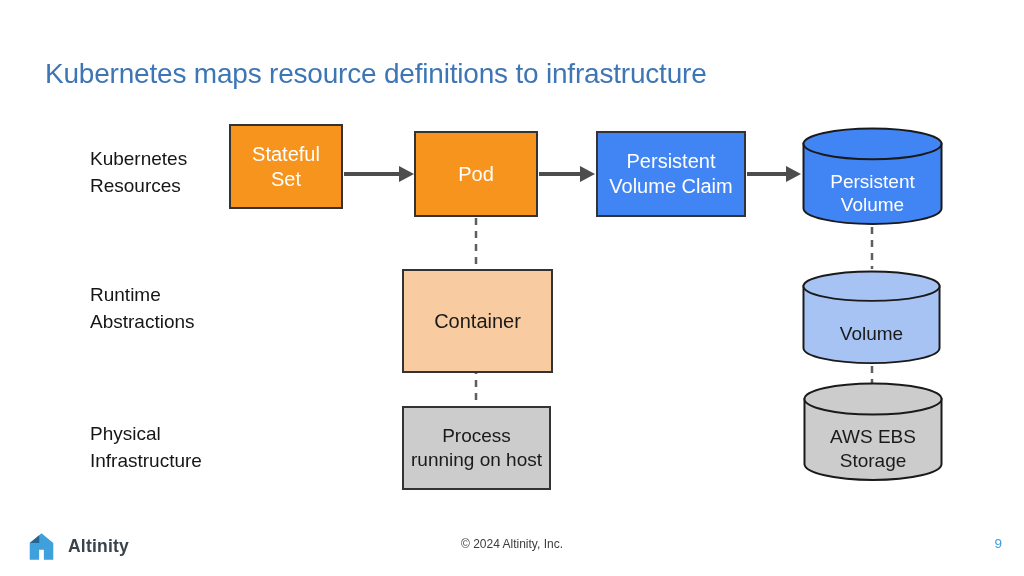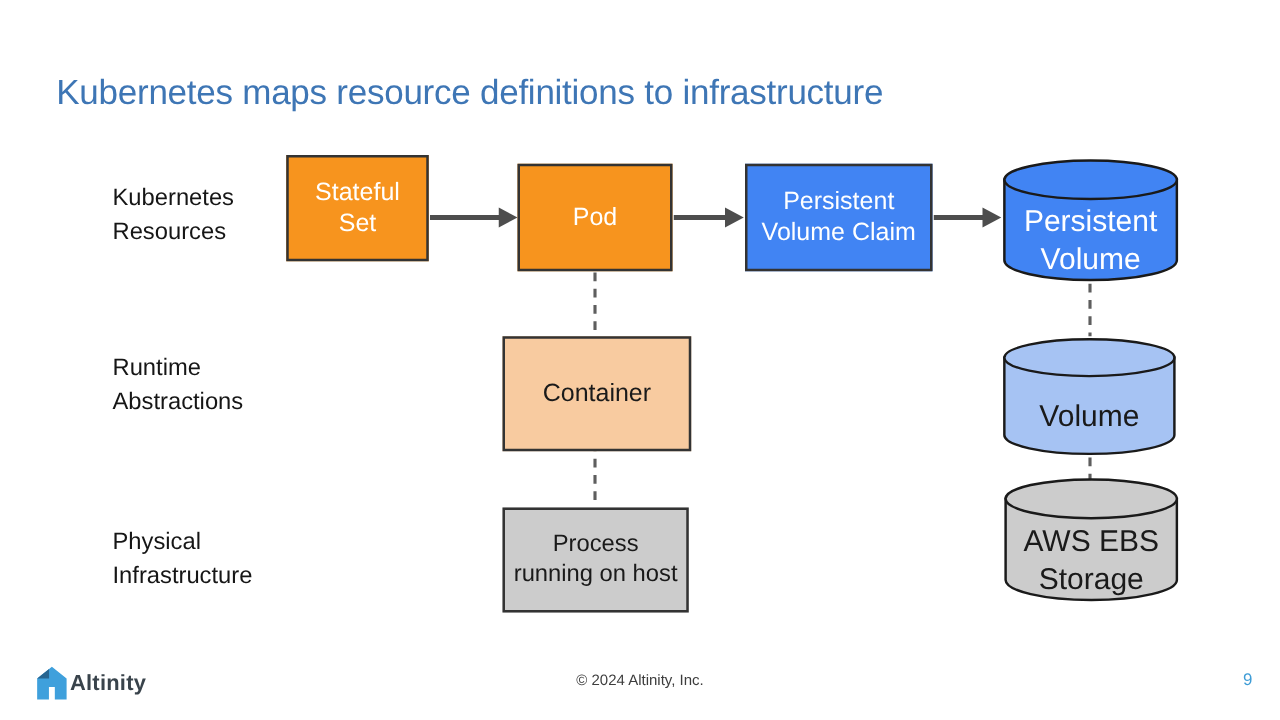--- a/index.html
+++ b/index.html
@@ -22,43 +22,43 @@
 
   .node-box {
     position:absolute; box-sizing:border-box;
     border:2px solid #333333;
     display:flex; align-items:center; justify-content:center;
     text-align:center; font-size:20px; line-height:1.25; padding:2px 6px;
   }
   .box-statefulset { left:229px; top:124px; width:114px; height:85px; background:var(--orange); color:#ffffff; }
   .box-pod         { left:414px; top:131px; width:124px; height:86px; background:var(--orange); color:#ffffff; }
   .box-pvc         { left:596px; top:131px; width:150px; height:86px; background:var(--blue);   color:#ffffff; }
-  .box-container   { left:402px; top:269px; width:151px; height:92px; background:var(--light-orange); color:#1a1a1a; }
+  .box-container   { left:402px; top:269px; width:151px; height:104px; background:var(--light-orange); color:#1a1a1a; }
   .box-process     { left:402px; top:406px; width:149px; height:84px; background:var(--gray); color:#1a1a1a; font-size:19px; }
 
   .cyl { position:absolute; }
   .cyl-pv     { left:802px; top:127px; width:141px; height:99px;  }
   .cyl-volume { left:802px; top:270px; width:139px; height:95px;  }
   .cyl-ebs    { left:803px; top:382px; width:140px; height:100px; }
   .cyl svg { position:absolute; left:0; top:0; width:100%; height:100%; }
   .cyl-shape { stroke:#1a1a1a; stroke-width:2; }
   .cyl-label {
     position:absolute; left:0; right:0; top:34%; bottom:0;
     display:flex; align-items:center; justify-content:center;
-    text-align:center; font-size:24px; line-height:1.25;
+    text-align:center; font-size:19px; line-height:1.25;
   }
   .cyl-pv .cyl-label { color:#ffffff; }
   .cyl-volume .cyl-label, .cyl-ebs .cyl-label { color:#1a1a1a; }
 
   .connectors { position:absolute; left:0; top:0; width:1024px; height:576px; pointer-events:none; }
   .arrow-line { stroke:var(--arrow-gray); stroke-width:4; }
   .arrow-head { fill:var(--arrow-gray); }
   .dash-line  { stroke:#5e5e5e; stroke-width:2.5; stroke-dasharray:7 6; }
 
-  .footer-logo { position:absolute; left:27px; top:531px; display:flex; align-items:center; gap:0; }
+  .footer-logo { position:absolute; left:27px; top:531px; display:flex; align-items:center; gap:12px; }
   .footer-logo svg { width:29px; height:31px; }
   .logo-word { font-size:17.5px; font-weight:700; color:#39434b; letter-spacing:0.2px; }
   .copyright {
     position:absolute; left:0; top:537px; width:1024px; text-align:center;
     font-size:12px; color:#3d3d3d;
   }
   .page-number {
     position:absolute; right:22px; top:536px;
     font-size:13.5px; color:var(--page-blue);
   }

